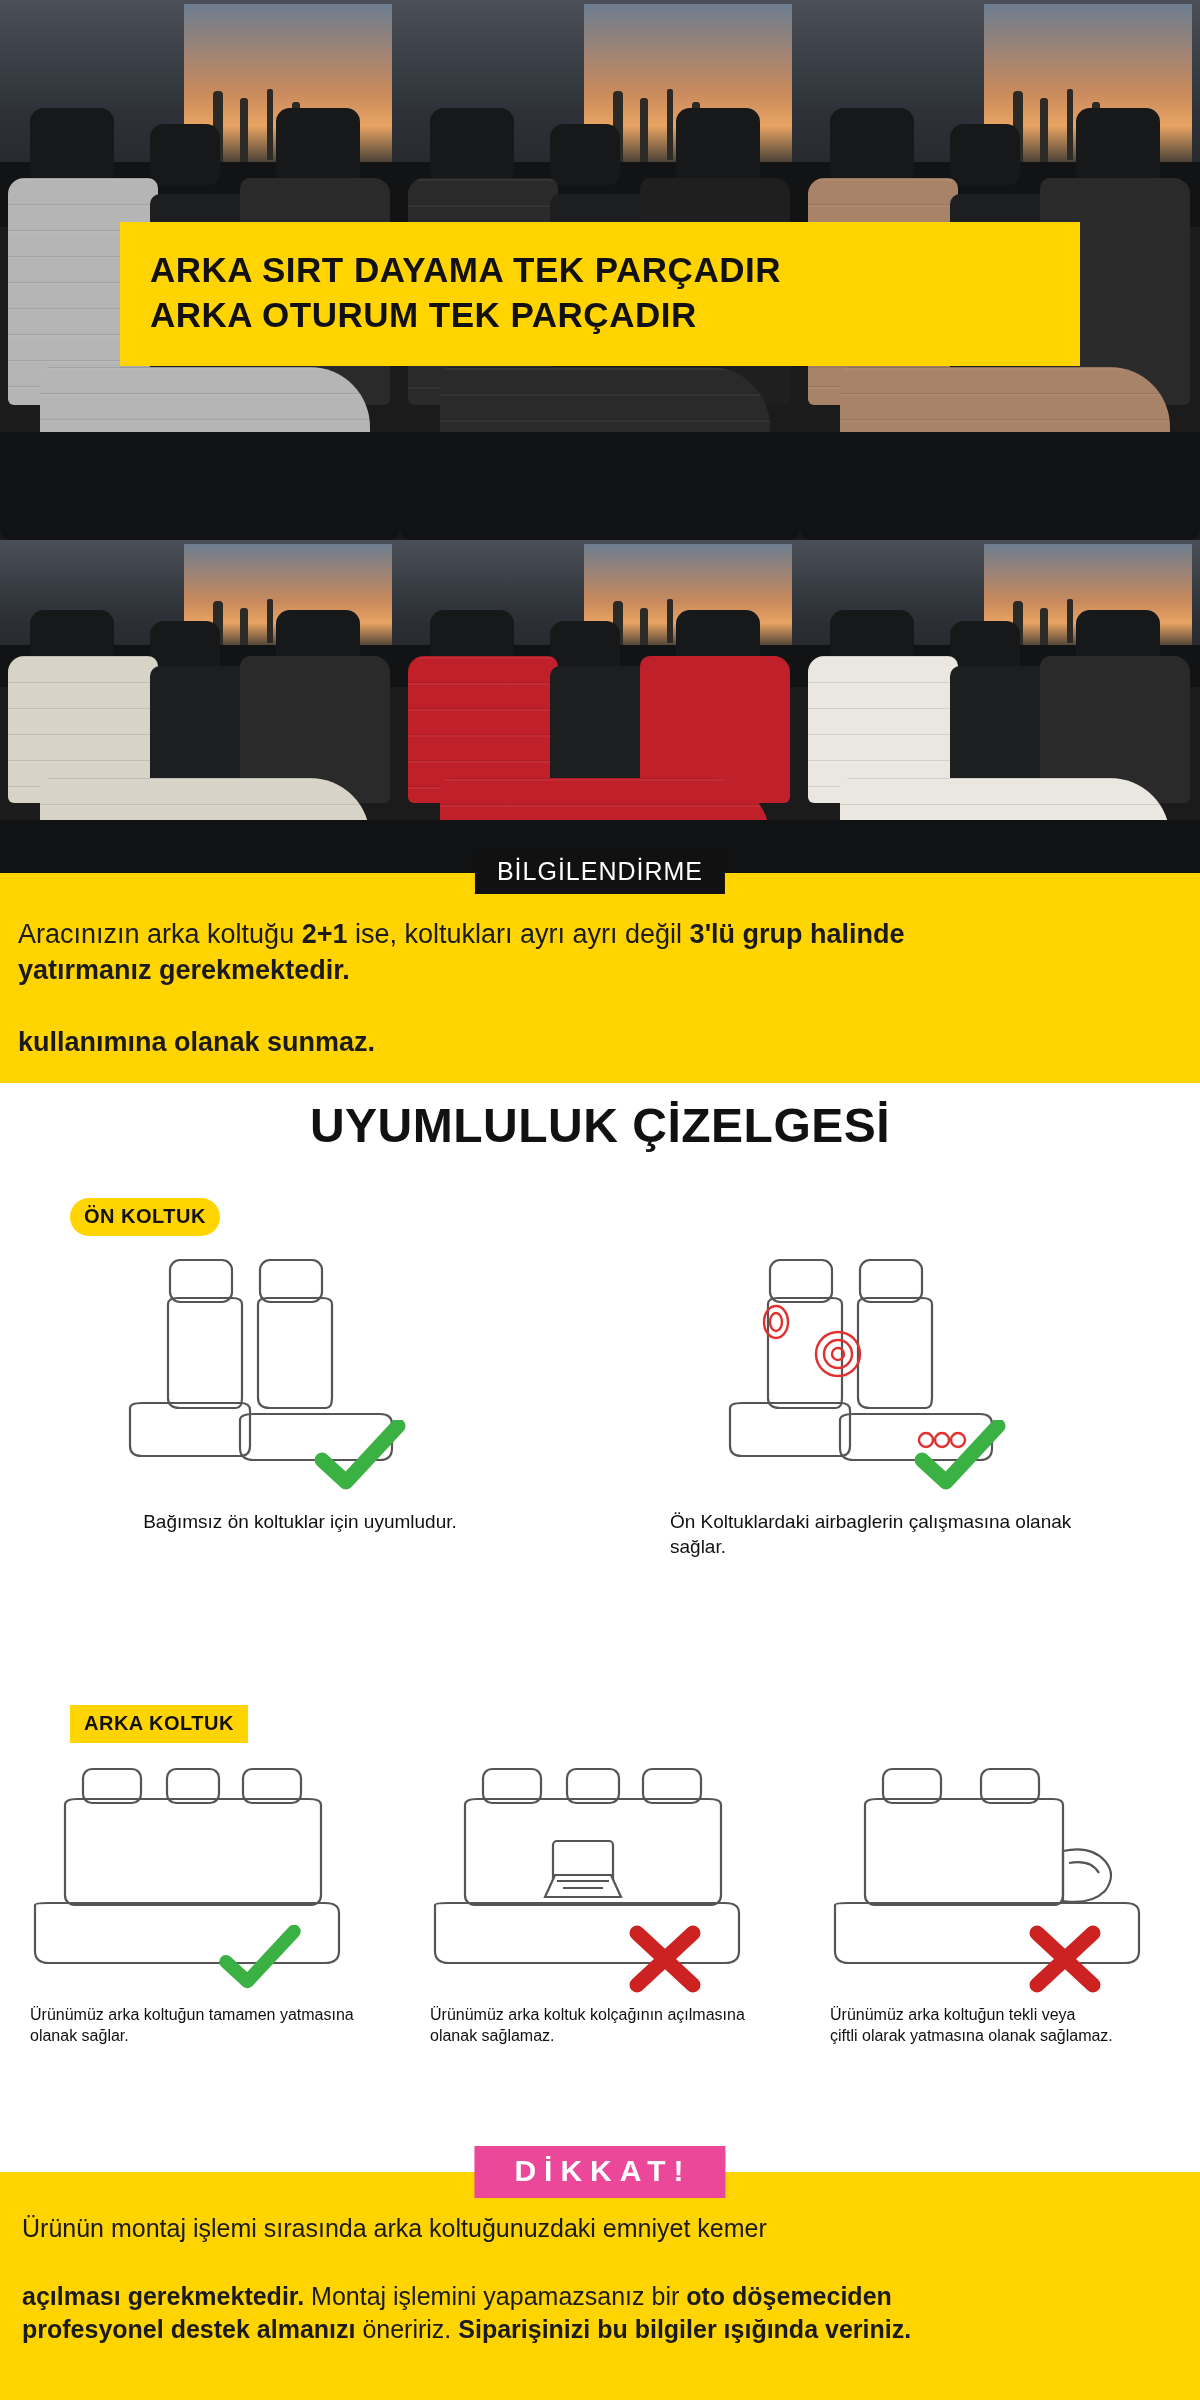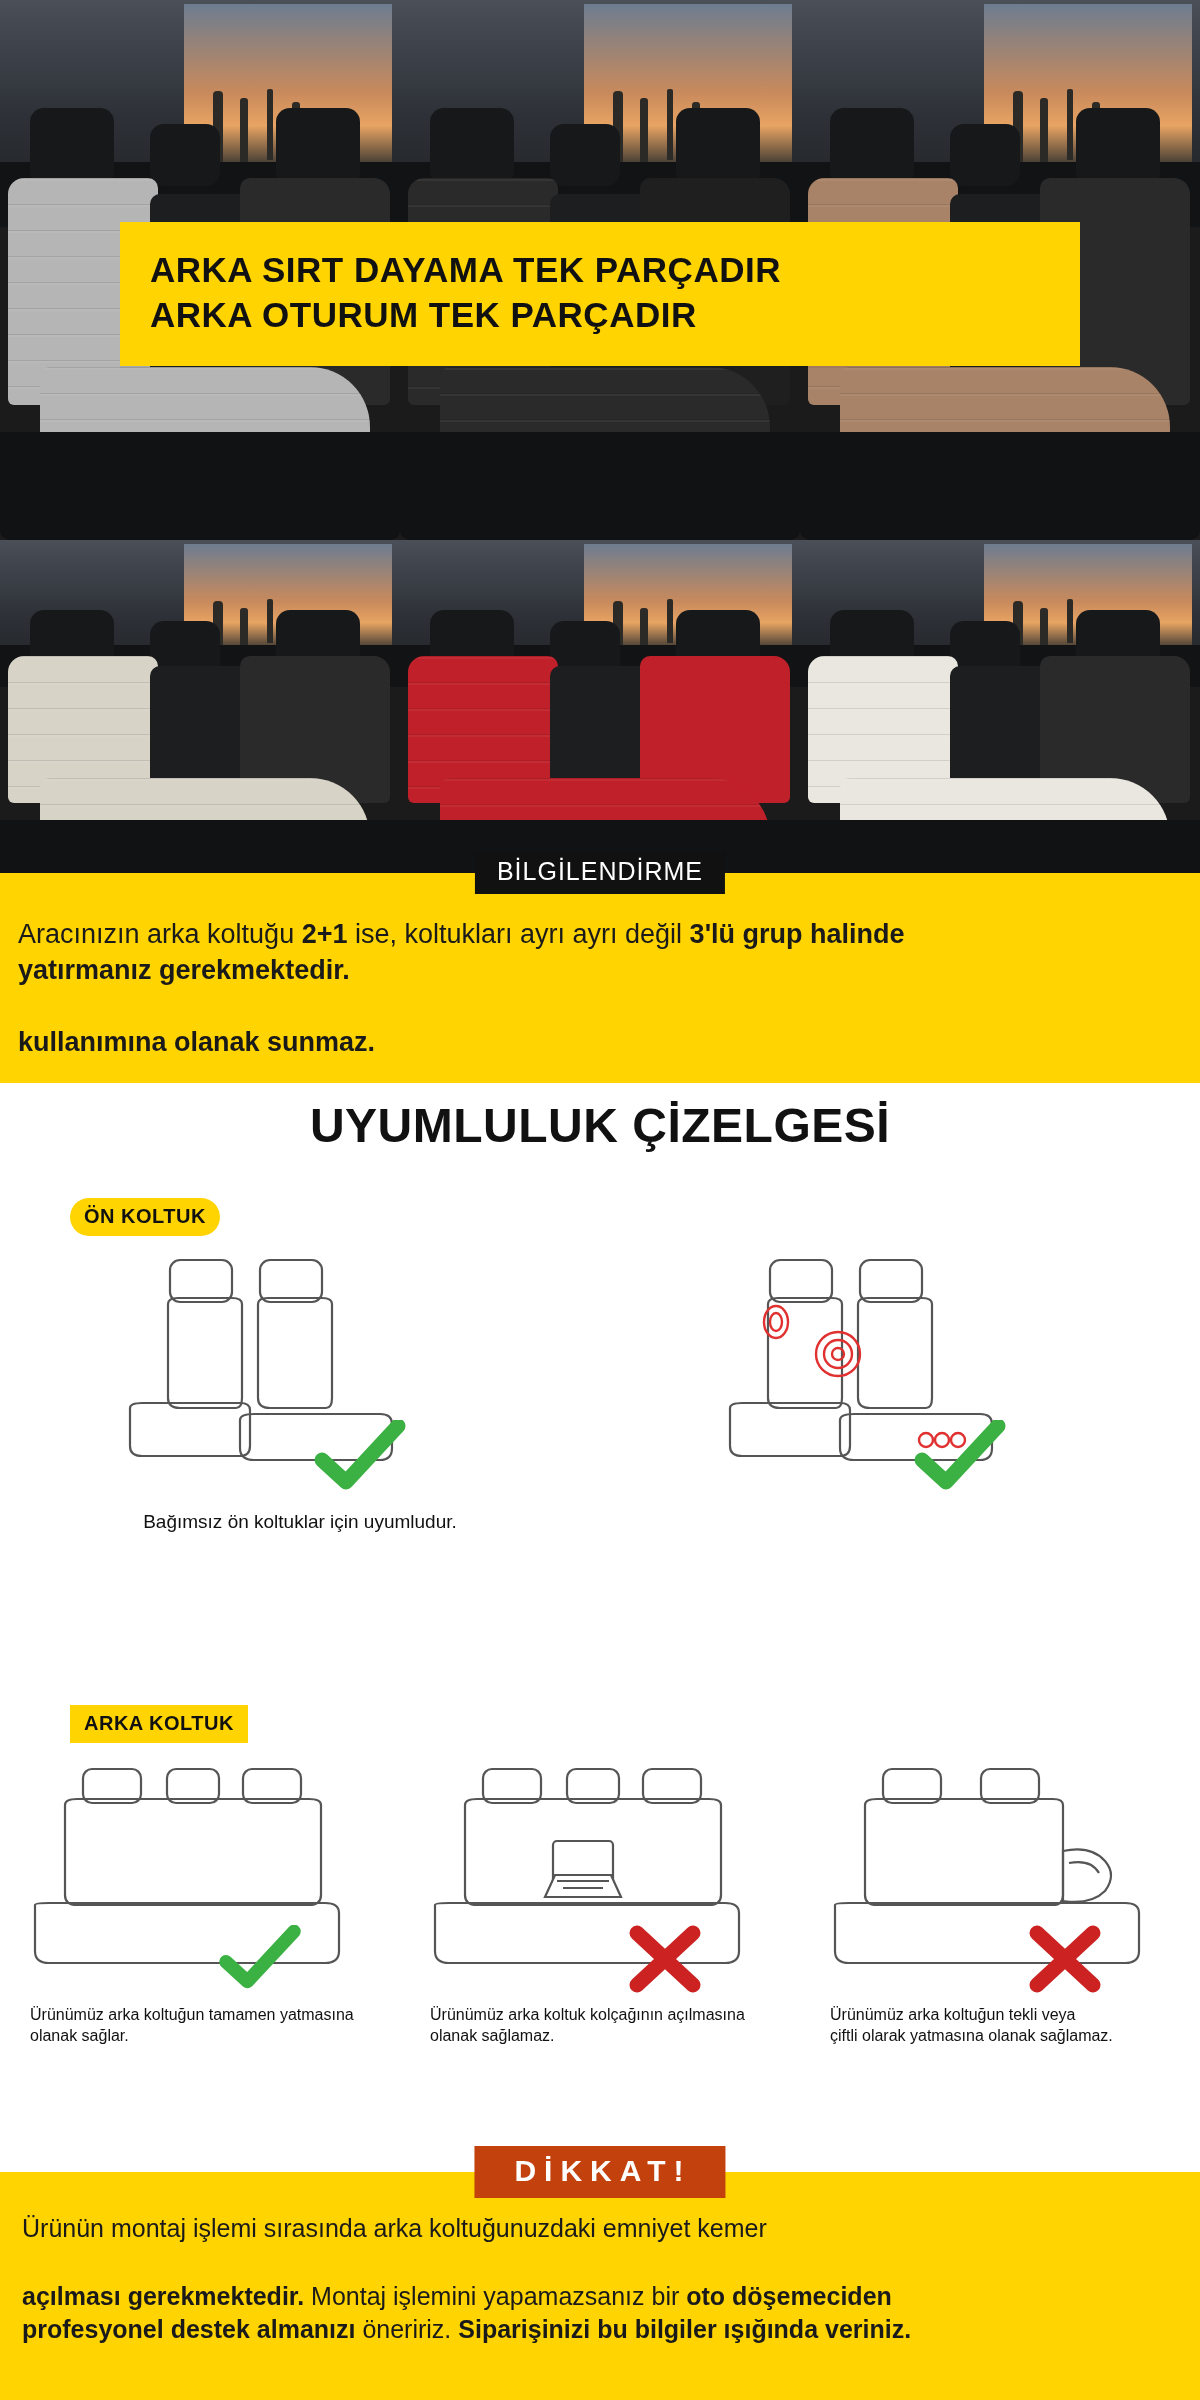--- a/index.html
+++ b/index.html
@@ -212,21 +212,21 @@
     left: 0; top: 2172px;
     width: 1200px;
     height: 228px;
     background: #ffd400;
     padding: 40px 22px 0 22px;
   }
   .warn-badge {
     position: absolute;
     left: 50%; top: -26px;
     transform: translateX(-50%);
-    background: #c2410c;
+    background: #ec4899;
     color: #ffffff;
     font-size: 30px;
     font-weight: bold;
     letter-spacing: 8px;
     padding: 8px 34px 10px 40px;
   }
   .warn-text {
     font-size: 25px;
     line-height: 1.35;
     color: #1a1a1a;
@@ -423,20 +423,21 @@
           <circle cx="236" cy="192" r="7"></circle>
           <circle cx="252" cy="192" r="7"></circle>
           <circle cx="268" cy="192" r="7"></circle>
         </g>
       </svg>
       <div class="mark" style="margin-top:-58px; margin-left:120px;">
         <svg width="96" height="76" viewBox="0 0 96 76">
           <path d="M10 40 L34 62 L86 6" fill="none" stroke="#3bb143" stroke-width="15" stroke-linecap="round" stroke-linejoin="round"></path>
         </svg>
       </div>
+      <div class="caption left-align">Ön Koltuklardaki airbaglerin çalışmasına olanak sağlar.</div>
     </div>
   </div>
 
   <div class="sect-label lbl-rear">ARKA KOLTUK</div>
 
   <div class="rear-row">
 
     <div class="rear-col">
       <svg width="390" height="230" viewBox="0 0 390 230">
         <g fill="none" stroke="#555" stroke-width="2.2">

